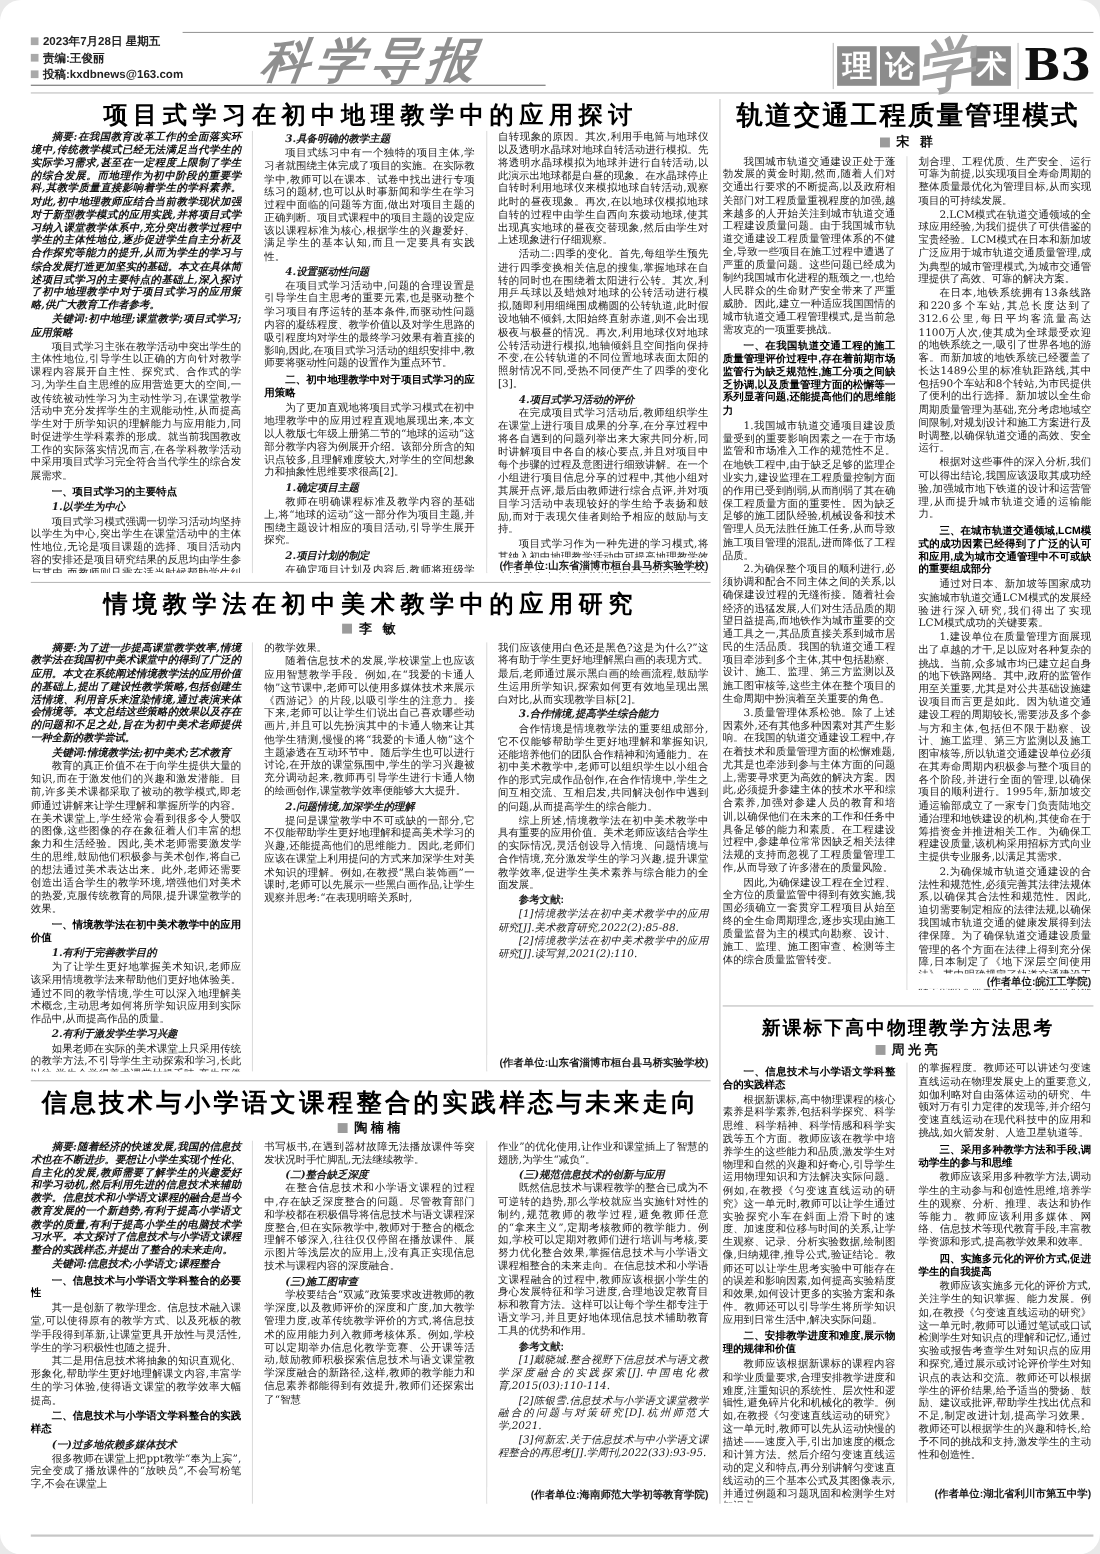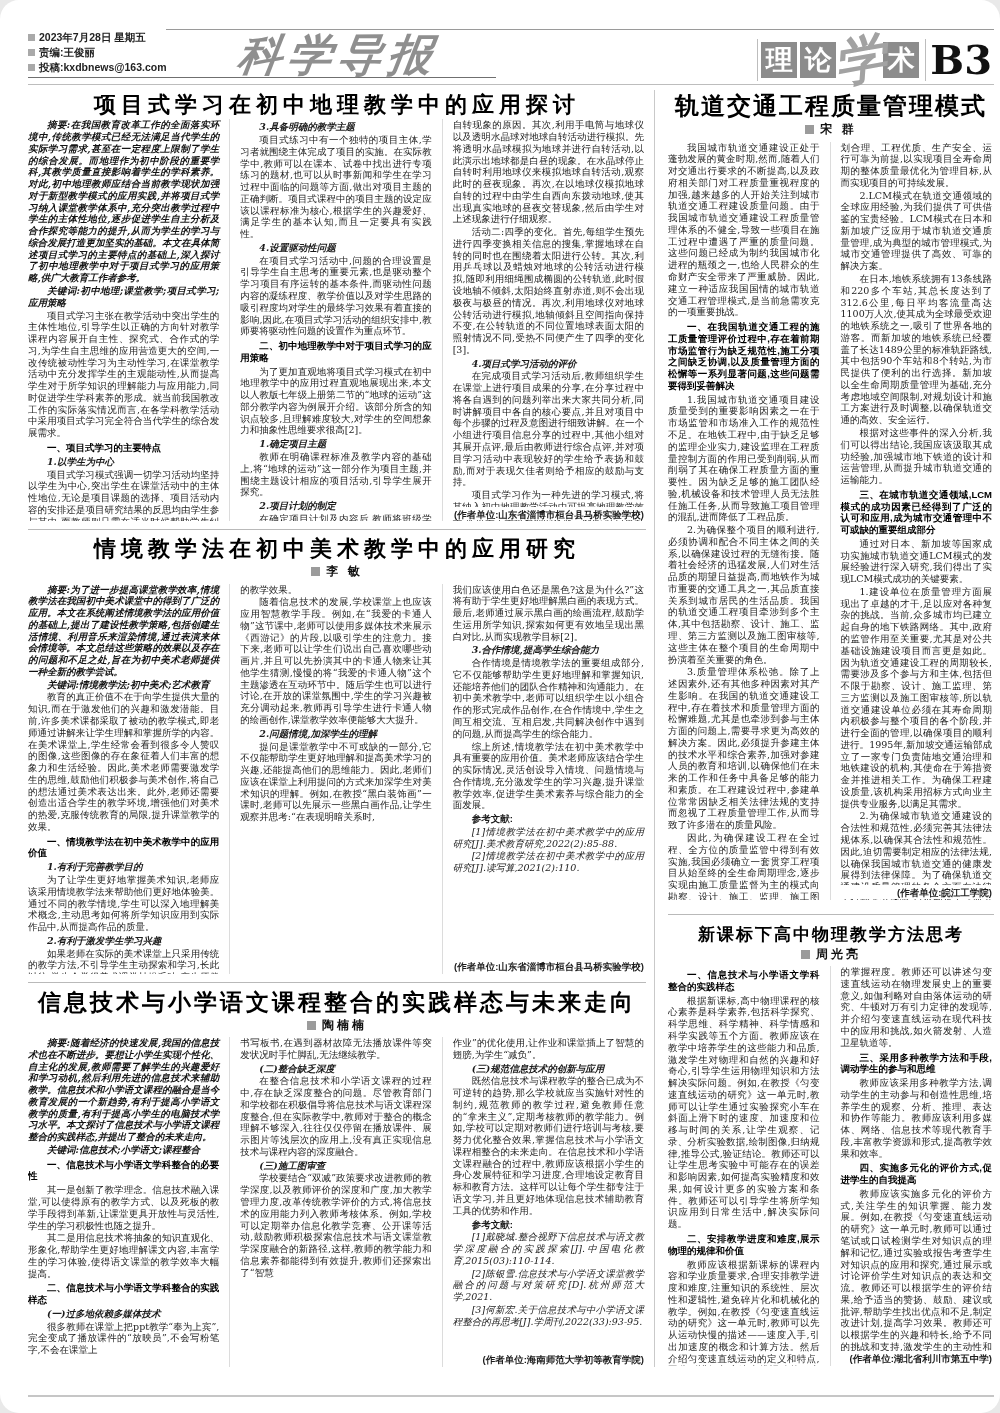--- a/index.html
+++ b/index.html
@@ -25,21 +25,21 @@
   .char-box{width:36px;height:36px;background:#8c8c8c;color:#fff;display:flex;align-items:center;justify-content:center;
     font-family:"Liberation Sans",sans-serif;font-weight:700;font-size:27px;margin-left:3px;}
   .char-script{font-family:"DejaVu Serif",serif;font-style:italic;font-weight:700;font-size:52px;
     color:#a2a2a2;margin:0 -6px 0 -2px;transform:rotate(-10deg);z-index:2;line-height:1;}
   .banner-bar{width:1px;height:42px;background:#bdbdbd;margin-left:6px;}
   .page-no{font-family:"DejaVu Serif",serif;font-weight:700;font-size:40px;color:#111;margin-left:4px;line-height:1;}
   .header-bottom-rule{position:absolute;left:0;right:0;top:60px;height:1px;background:#bdbdbd;}
   
   .main{display:flex;margin-top:4px;}
   .left-region{width:618px;flex:0 0 auto;}
-  .right-region{flex:1;border-left:1px solid #c9c9c9;margin-left:8px;padding-left:13px;}
+  .right-region{flex:1;border-left:1px solid #c9c9c9;margin-left:8px;padding-left:2px;}
   .art-head{text-align:center;}
   .art-title{font-family:"Liberation Sans","DejaVu Sans",sans-serif;font-weight:700;color:#000;
     line-height:1.15;margin:2px 0 0 0;}
   .a1 .art-title,.a3 .art-title{font-size:22px;letter-spacing:5px;}
   .a4 .art-title{font-size:23px;letter-spacing:3px;}
   .a2 .art-title{font-size:24px;letter-spacing:2px;}
   .a5 .art-title{font-size:17px;letter-spacing:2px;}
   .byline{display:flex;align-items:center;justify-content:center;height:20px;
     font-family:"Liberation Sans",sans-serif;font-size:12px;font-weight:700;letter-spacing:3px;color:#111;}
   .byline .sq{display:inline-block;width:9px;height:9px;background:#9b9b9b;margin-right:6px;}
@@ -232,21 +232,21 @@
         <div class="art-head">
           <h1 class="art-title">轨道交通工程质量管理模式</h1>
           <div class="byline">
             <span class="sq"></span>
             <span>宋 群</span>
           </div>
         </div>
         <div class="cols">
           <div class="col">
               <p class="p-body">我国城市轨道交通建设正处于蓬勃发展的黄金时期,然而,随着人们对交通出行要求的不断提高,以及政府相关部门对工程质量重视程度的加强,越来越多的人开始关注到城市轨道交通工程建设质量问题。由于我国城市轨道交通建设工程质量管理体系的不健全,导致一些项目在施工过程中遭遇了严重的质量问题。这些问题已经成为制约我国城市化进程的瓶颈之一,也给人民群众的生命财产安全带来了严重威胁。因此,建立一种适应我国国情的城市轨道交通工程管理模式,是当前急需攻克的一项重要挑战。</p>
-              <p class="p-h1">一、在我国轨道交通工程的施工质量管理评价过程中,存在着前期市场监管行为缺乏规范性,施工分项之间缺乏协调,以及质量管理方面的松懈等一系列显著问题,这些问题需要得到妥善解决</p>
+              <p class="p-h1">一、在我国轨道交通工程的施工质量管理评价过程中,存在着前期市场监管行为缺乏规范性,施工分项之间缺乏协调,以及质量管理方面的松懈等一系列显著问题,还能提高他们的思维能力</p>
               <p class="p-body">1.我国城市轨道交通项目建设质量受到的重要影响因素之一在于市场监管和市场准入工作的规范性不足。在地铁工程中,由于缺乏足够的监理企业实力,建设监理在工程质量控制方面的作用已受到削弱,从而削弱了其在确保工程质量方面的重要性。因为缺乏足够的施工团队经验,机械设备和技术管理人员无法胜任施工任务,从而导致施工项目管理的混乱,进而降低了工程品质。</p>
               <p class="p-body">2.为确保整个项目的顺利进行,必须协调和配合不同主体之间的关系,以确保建设过程的无缝衔接。随着社会经济的迅猛发展,人们对生活品质的期望日益提高,而地铁作为城市重要的交通工具之一,其品质直接关系到城市居民的生活品质。我国的轨道交通工程项目牵涉到多个主体,其中包括勘察、设计、施工、监理、第三方监测以及施工图审核等,这些主体在整个项目的生命周期中扮演着至关重要的角色。</p>
               <p class="p-body">3.质量管理体系松弛。除了上述因素外,还有其他多种因素对其产生影响。在我国的轨道交通建设工程中,存在着技术和质量管理方面的松懈难题,尤其是也牵涉到参与主体方面的问题上,需要寻求更为高效的解决方案。因此,必须提升参建主体的技术水平和综合素养,加强对参建人员的教育和培训,以确保他们在未来的工作和任务中具备足够的能力和素质。在工程建设过程中,参建单位常常因缺乏相关法律法规的支持而忽视了工程质量管理工作,从而导致了许多潜在的质量风险。</p>
               <p class="p-body">因此,为确保建设工程在全过程、全方位的质量监管中得到有效实施,我国必须确立一套贯穿工程项目从始至终的全生命周期理念,逐步实现由施工质量监督为主的模式向勘察、设计、施工、监理、施工图审查、检测等主体的综合质量监管转变。</p>
             </div>
           <div class="col">
               <p class="p-cont">划合理、工程优质、生产安全、运行可靠为前提,以实现项目全寿命周期的整体质量最优化为管理目标,从而实现项目的可持续发展。</p>
               <p class="p-body">2.LCM模式在轨道交通领域的全球应用经验,为我们提供了可供借鉴的宝贵经验。LCM模式在日本和新加坡广泛应用于城市轨道交通质量管理,成为典型的城市管理模式,为城市交通管理提供了高效、可靠的解决方案。</p>
               <p class="p-body">在日本,地铁系统拥有13条线路和220多个车站,其总长度达到了312.6公里,每日平均客流量高达1100万人次,使其成为全球最受欢迎的地铁系统之一,吸引了世界各地的游客。而新加坡的地铁系统已经覆盖了长达1489公里的标准轨距路线,其中包括90个车站和8个转站,为市民提供了便利的出行选择。新加坡以全生命周期质量管理为基础,充分考虑地域空间限制,对规划设计和施工方案进行及时调整,以确保轨道交通的高效、安全运行。</p>
               <p class="p-body">根据对这些事件的深入分析,我们可以得出结论,我国应该汲取其成功经验,加强城市地下铁道的设计和运营管理,从而提升城市轨道交通的运输能力。</p>

